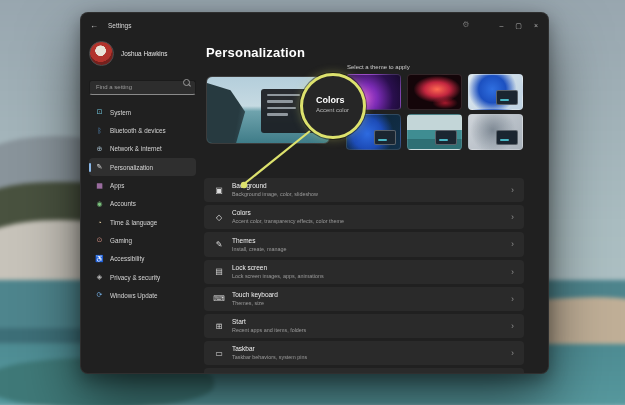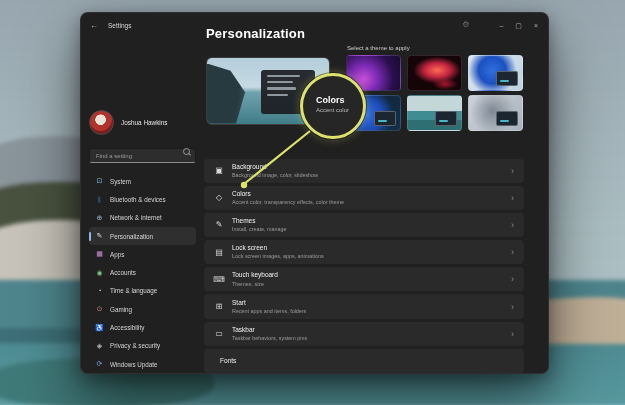--- a/index.html
+++ b/index.html
@@ -29,21 +29,21 @@
     box-shadow:0 28px 60px rgba(0,0,0,.55),0 6px 18px rgba(0,0,0,.35);
     overflow:hidden;color:#e8e8e8;z-index:10;
   }
   .titlebar{height:24px;display:flex;align-items:center;padding:0 9px;position:relative;}
   .back-btn{font-size:8px;color:#cfcfcf;width:14px;}
   .tb-title{font-size:6.5px;color:#d9d9d9;margin-left:4px;}
   .tb-controls{position:absolute;right:10px;top:0;height:24px;display:flex;align-items:center;gap:12px;}
   .tb-controls span{font-size:7px;color:#aeaeae;line-height:1;}
   .tb-app-icon{opacity:.55;font-size:8px !important;margin-right:18px;}
 
-  .win-body{display:flex;height:336px;align-items:flex-end;}
+  .win-body{display:flex;height:336px;}
 
   
   .sidebar{width:120px;flex:none;padding:0 5px 0 8px;box-sizing:border-box;}
   .user{display:flex;align-items:center;gap:7px;margin:4px 0 9px;}
   .avatar{width:23px;height:23px;border-radius:50%;flex:none;border:1px solid #4c4c4c;
     background:radial-gradient(circle at 46% 38%,#e9e4d9 0 27%,#b2332c 29% 58%,#76201d 60% 100%);}
   .user-name{font-size:6.4px;color:#e2e2e2;}
   .search{position:relative;margin-bottom:9px;}
   .search input{width:100%;box-sizing:border-box;height:15px;background:#2d2d2d;
     border:1px solid #1b1b1b;border-bottom:1px solid #8a8a8a;border-radius:3px;

